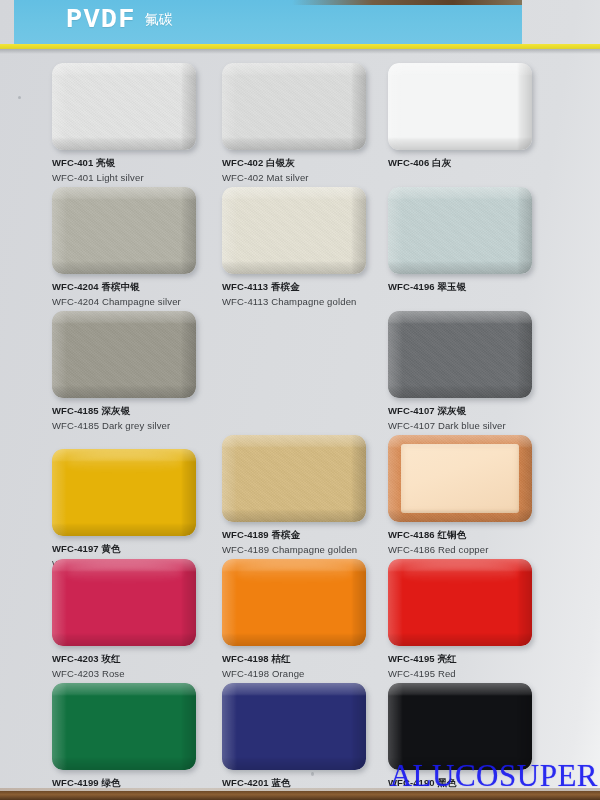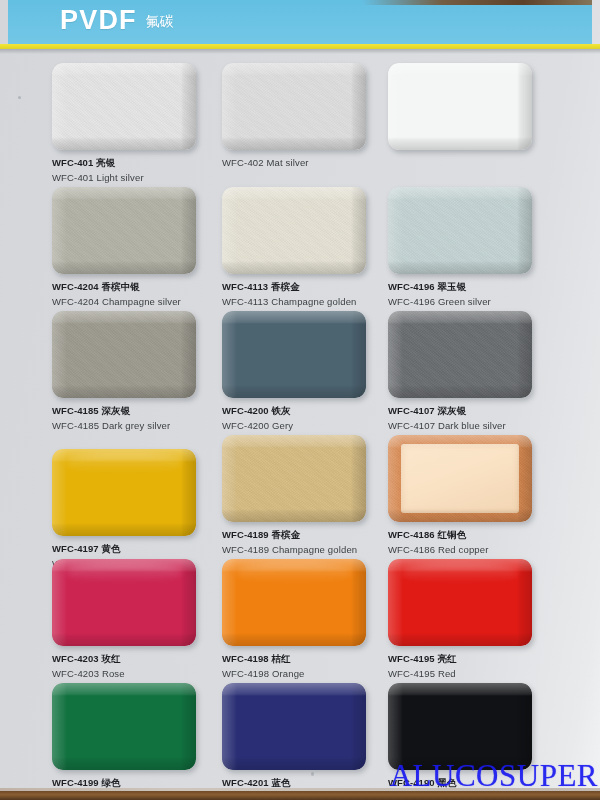--- a/index.html
+++ b/index.html
@@ -9,23 +9,24 @@
     background:#d9dbdd;
     font-family:"Liberation Sans","DejaVu Sans",sans-serif;
     overflow:hidden;position:relative;
   }
   #card{
     position:absolute;inset:0;
     background:linear-gradient(100deg,#d4d6da 0%,#d9dbde 45%,#dcdee1 78%,#e9eaec 95%,#f2f3f4 100%);
   }
   
   #header{
-    position:absolute;left:8px;top:0;width:584px;height:44px;
+    position:absolute;left:14px;top:0;width:508px;height:44px;
     background:linear-gradient(180deg,#63bfe3 0%,#6cc4e4 55%,#72c6e6 100%);
     overflow:hidden;
+    font-family:Liberation Mono, monospace;
   }
   #header-wood{
     position:absolute;right:0;top:0;width:230px;height:5px;
     background:linear-gradient(90deg,rgba(120,80,45,0) 0%,rgba(118,76,40,.85) 35%,rgba(92,58,30,.95) 70%,rgba(140,98,55,.8) 100%);
   }
   #header-title{
     position:absolute;left:52px;top:5px;
     color:#ffffff;font-size:27px;font-weight:600;letter-spacing:1.2px;
     text-shadow:0 1px 1px rgba(0,0,0,.10);
   }
@@ -141,29 +142,31 @@
           <div class="l2">WFC-401 Light silver</div>
         </div>
       </div>
       <div class="swatch-cell" style="left: 222px; top: 7px;">
         <div class="chip metallic">
           <div class="face" style="background: rgb(220, 221, 220);"></div>
           <div class="grain"></div>
           <div class="bevel"></div>
         </div>
         <div class="label">
+          <div class="l1">WFC-402 白银灰</div>
           <div class="l2">WFC-402 Mat silver</div>
         </div>
       </div>
       <div class="swatch-cell" style="left: 388px; top: 7px;">
         <div class="chip">
           <div class="face" style="background: rgb(244, 245, 245);"></div>
           <div class="bevel"></div>
         </div>
         <div class="label">
+          <div class="l1">WFC-406 白灰</div>
         </div>
       </div>
       <div class="swatch-cell" style="left: 52px; top: 131px;">
         <div class="chip metallic">
           <div class="face" style="background: rgb(179, 178, 166);"></div>
           <div class="grain"></div>
           <div class="bevel"></div>
         </div>
         <div class="label">
           <div class="l1">WFC-4204 香槟中银</div>
@@ -182,42 +185,31 @@
         </div>
       </div>
       <div class="swatch-cell" style="left: 388px; top: 131px;">
         <div class="chip metallic">
           <div class="face" style="background: rgb(195, 210, 210);"></div>
           <div class="grain"></div>
           <div class="bevel"></div>
         </div>
         <div class="label">
           <div class="l1">WFC-4196 翠玉银</div>
-          <div class="l2">WFC-4196 Green silver</div>
         </div>
       </div>
       <div class="swatch-cell" style="left: 52px; top: 255px;">
         <div class="chip metallic">
           <div class="face" style="background: rgb(156, 154, 142);"></div>
           <div class="grain"></div>
           <div class="bevel"></div>
         </div>
         <div class="label">
           <div class="l1">WFC-4185 深灰银</div>
           <div class="l2">WFC-4185 Dark grey silver</div>
-        </div>
-      </div>
-      <div class="swatch-cell" style="left: 222px; top: 255px;">
-        <div class="chip">
-          <div class="face" style="background: rgb(76, 99, 112);"></div>
-          <div class="bevel"></div>
-        </div>
-        <div class="label">
-          <div class="l1">WFC-4200 铁灰</div>
-          <div class="l2">WFC-4200 Gery</div>
         </div>
       </div>
       <div class="swatch-cell" style="left: 388px; top: 255px;">
         <div class="chip metallic">
           <div class="face" style="background: rgb(106, 109, 112);"></div>
           <div class="grain"></div>
           <div class="bevel"></div>
         </div>
         <div class="label">
           <div class="l1">WFC-4107 深灰银</div>

